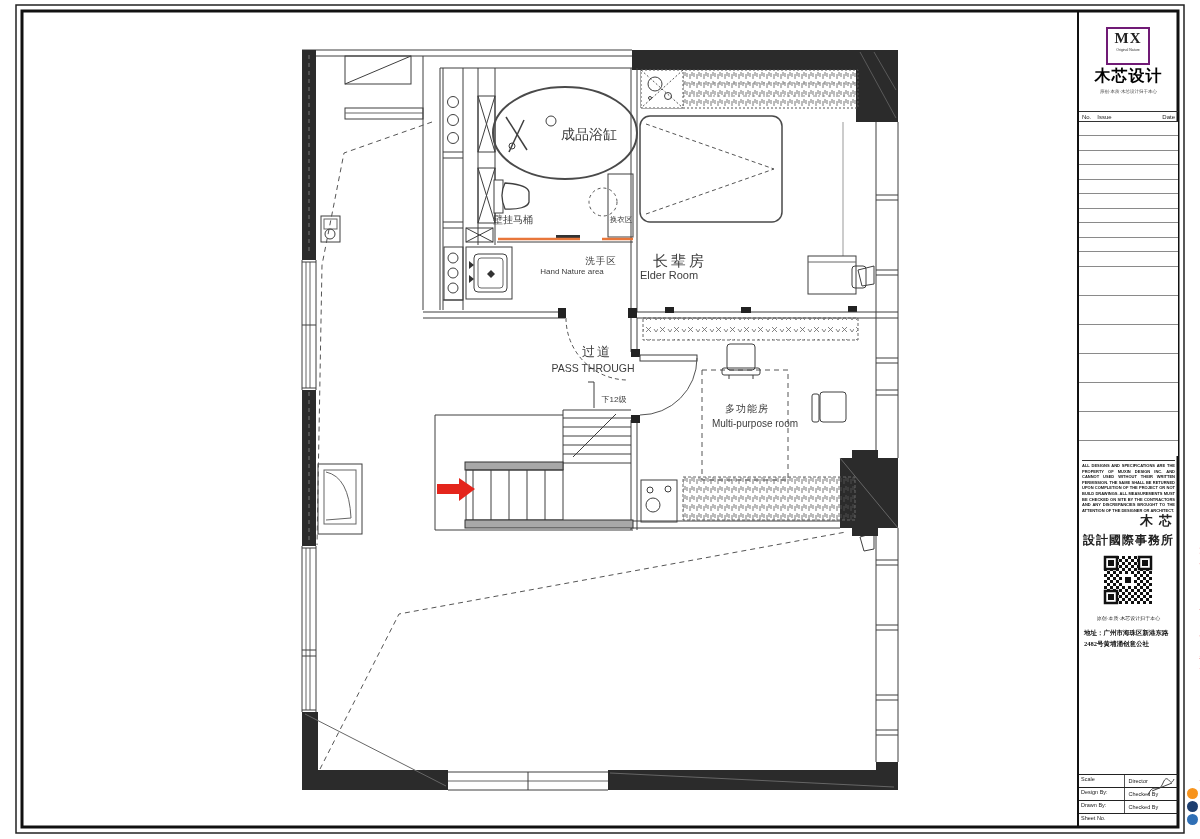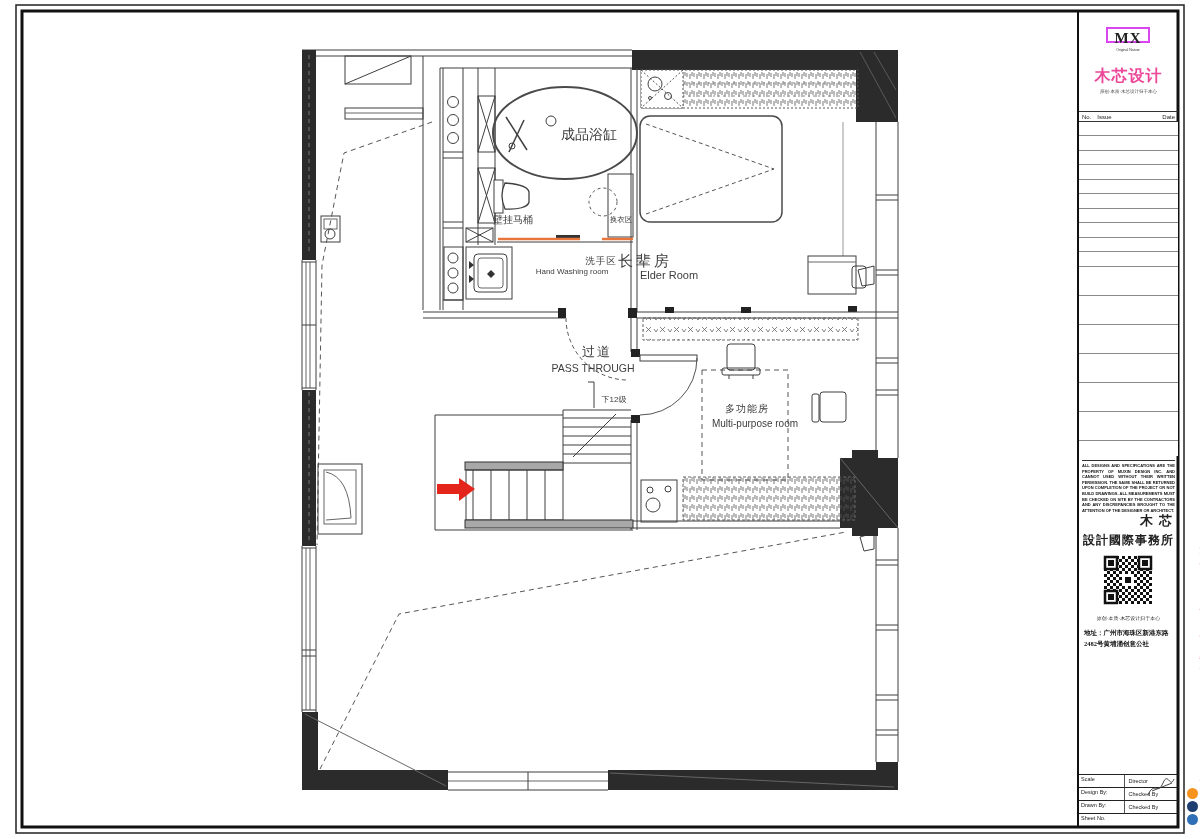--- a/index.html
+++ b/index.html
@@ -7,36 +7,36 @@
         font-family:"Liberation Sans",sans-serif;color:#222;}
   .plan-svg{position:absolute;left:0;top:0;}
 
   
   .plabel{position:absolute;transform:translate(-50%,-50%);white-space:nowrap;color:#3d3d3d;line-height:1;}
   .l-tub{left:589px;top:134px;font-size:14px;}
   .l-toilet{left:513px;top:220px;font-size:10px;}
   .l-chg{left:621px;top:220px;font-size:7.5px;}
   .l-wash-zh{left:572px;top:261px;font-size:9.5px;letter-spacing:1px;margin-left:29px;}
   .l-wash-en{left:572px;top:272px;font-size:8px;}
-  .l-elder-zh{left:645px;top:260px;font-size:15px;letter-spacing:3px;}
+  .l-elder-zh{left:680px;top:260px;font-size:15px;letter-spacing:3px;}
   .l-elder-en{left:669px;top:275px;font-size:11px;}
   .l-pass-zh{left:597px;top:351px;font-size:13px;letter-spacing:2px;}
   .l-pass-en{left:593px;top:368px;font-size:10.5px;}
   .l-multi-zh{left:747px;top:409px;font-size:10px;letter-spacing:1px;}
   .l-multi-en{left:747px;top:424px;font-size:10px;margin-left:8px;}
   .l-stairs{left:614px;top:400px;font-size:8px;}
 
   
   .tb{position:absolute;left:1079px;top:12px;width:99px;height:815px;}
-  .logo-box{position:absolute;top:15px;left:27px;width:44px;height:16px;border:2px solid #d946ef;
+  .logo-box{position:absolute;top:15px;left:27px;width:44px;height:38px;border:2px solid #701a75;
             text-align:center;box-sizing:border-box;}
   .logo-mx{font-family:"Liberation Serif",serif;font-weight:bold;font-size:15px;letter-spacing:1px;margin-top:1px;}
   .logo-sub{font-size:3.5px;color:#333;margin-top:1px;}
   .brand-title{position:absolute;top:54px;left:0;width:100%;text-align:center;font-size:16px;
-               font-weight:bold;letter-spacing:1px;color:#ec4899;}
+               font-weight:bold;letter-spacing:1px;color:#000000;}
   .brand-tag{position:absolute;top:77px;left:0;width:100%;text-align:center;font-size:4.5px;color:#444;}
   .rev-head{position:absolute;top:99px;left:0;right:0;height:11px;border-top:1px solid #333;border-bottom:1px solid #333;
             font-size:6px;color:#222;display:flex;align-items:center;padding:0 3px;box-sizing:border-box;}
   .rev-head .h-no{margin-right:6px;}
   .rev-head .h-date{margin-left:auto;}
   .rev-rows{position:absolute;top:110px;left:0;right:0;height:334px;
             background:repeating-linear-gradient(to bottom,#fff 0 13.5px,#8a8a8a 13.5px 14.5px);}
   .disclaimer{position:absolute;top:448px;left:3px;right:3px;font-size:4px;line-height:1.4;
               text-align:justify;color:#111;font-weight:bold;border-top:1px solid #333;padding-top:2px;}
   .firm1{position:absolute;top:500px;left:0;width:100%;text-align:right;font-size:13px;
@@ -336,21 +336,21 @@
         <path d="M320,769 L399,614 L846,532"></path>
       </g>
     </g>
   </svg>
 
   <div>
     <div class="plabel l-tub">成品浴缸</div>
     <div class="plabel l-toilet">壁挂马桶</div>
     <div class="plabel l-chg">换衣区</div>
     <div class="plabel l-wash-zh">洗手区</div>
-    <div class="plabel l-wash-en">Hand Washing room</div>
+    <div class="plabel l-wash-en">Hand Nature area</div>
     <div class="plabel l-elder-zh">长辈房</div>
     <div class="plabel l-elder-en">Elder Room</div>
     <div class="plabel l-pass-zh">过道</div>
     <div class="plabel l-pass-en">PASS THROUGH</div>
     <div class="plabel l-multi-zh">多功能房</div>
     <div class="plabel l-multi-en">Multi-purpose room</div>
     <div class="plabel l-stairs">下12级</div>
   </div>
 
   <div class="tb">

